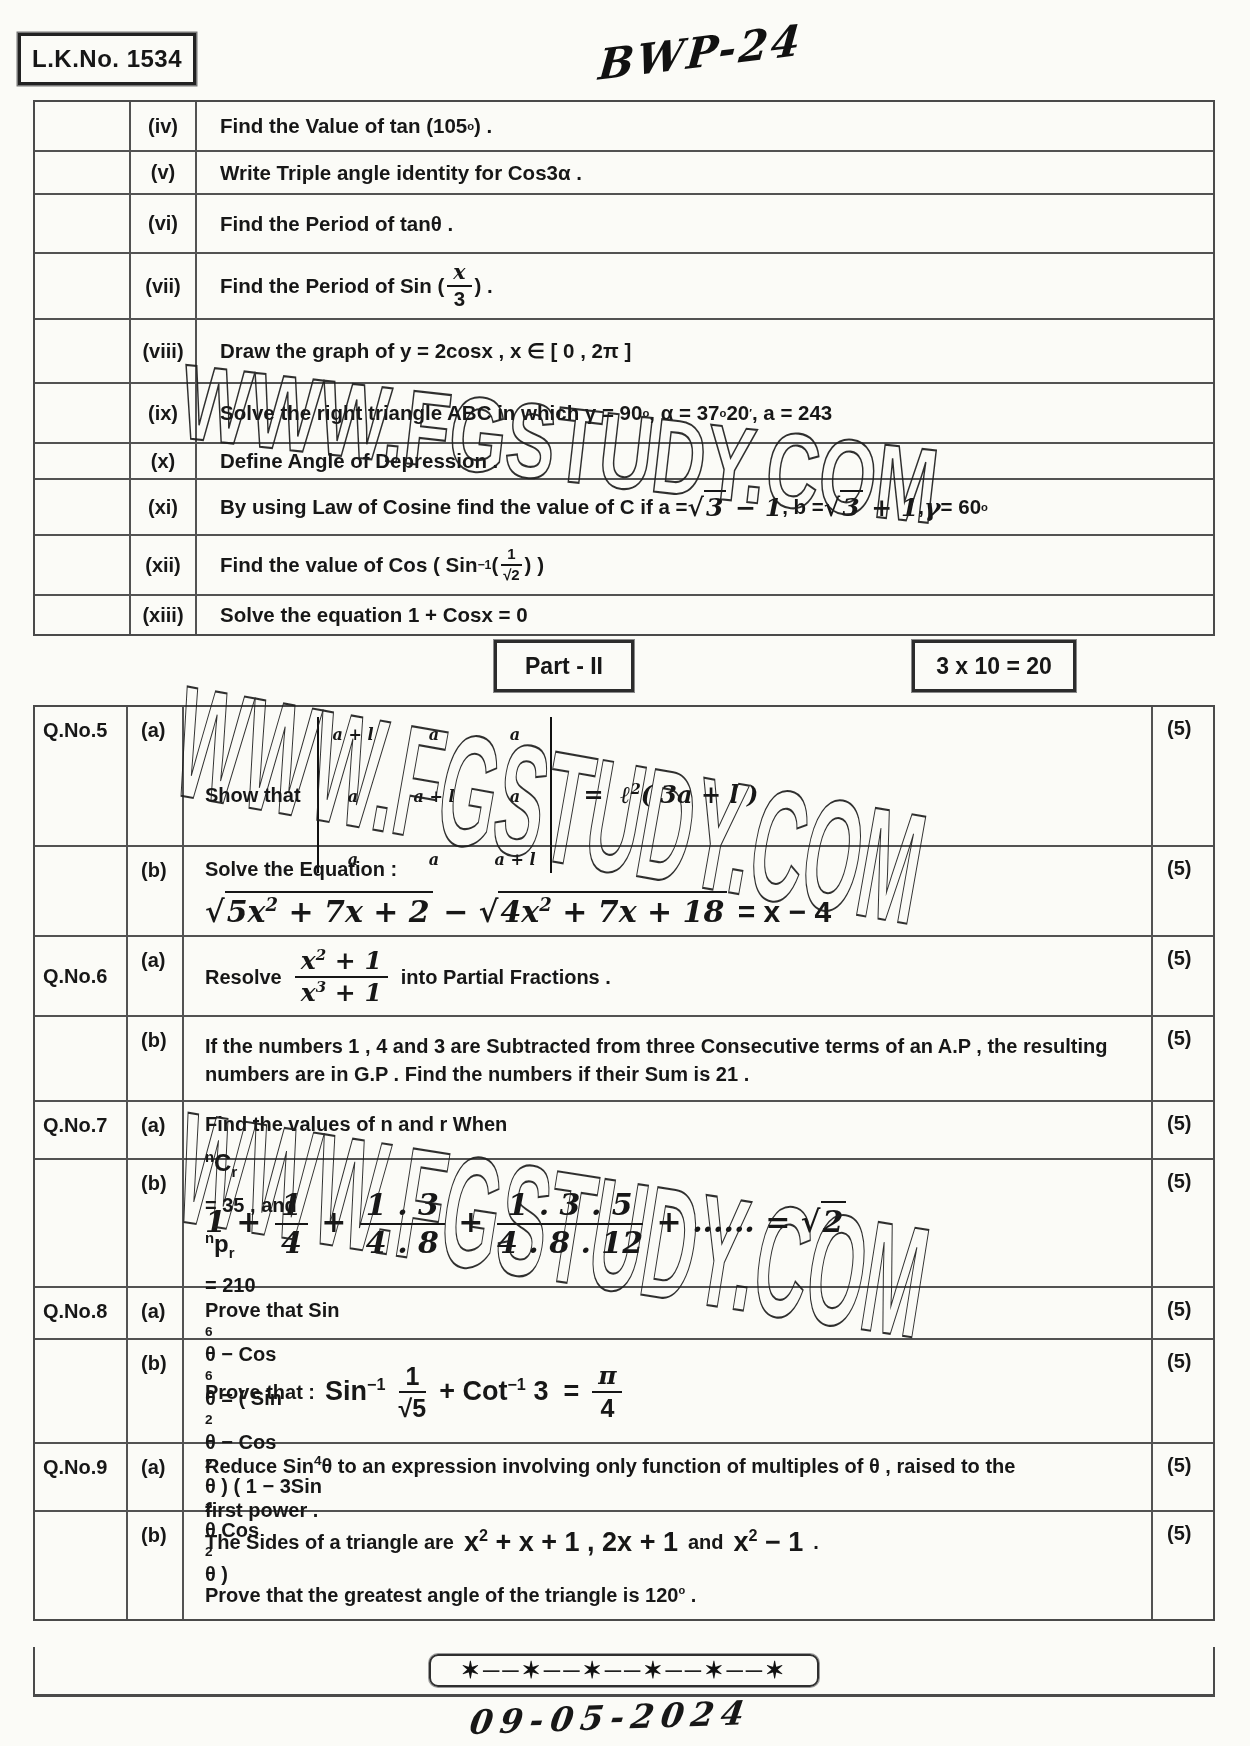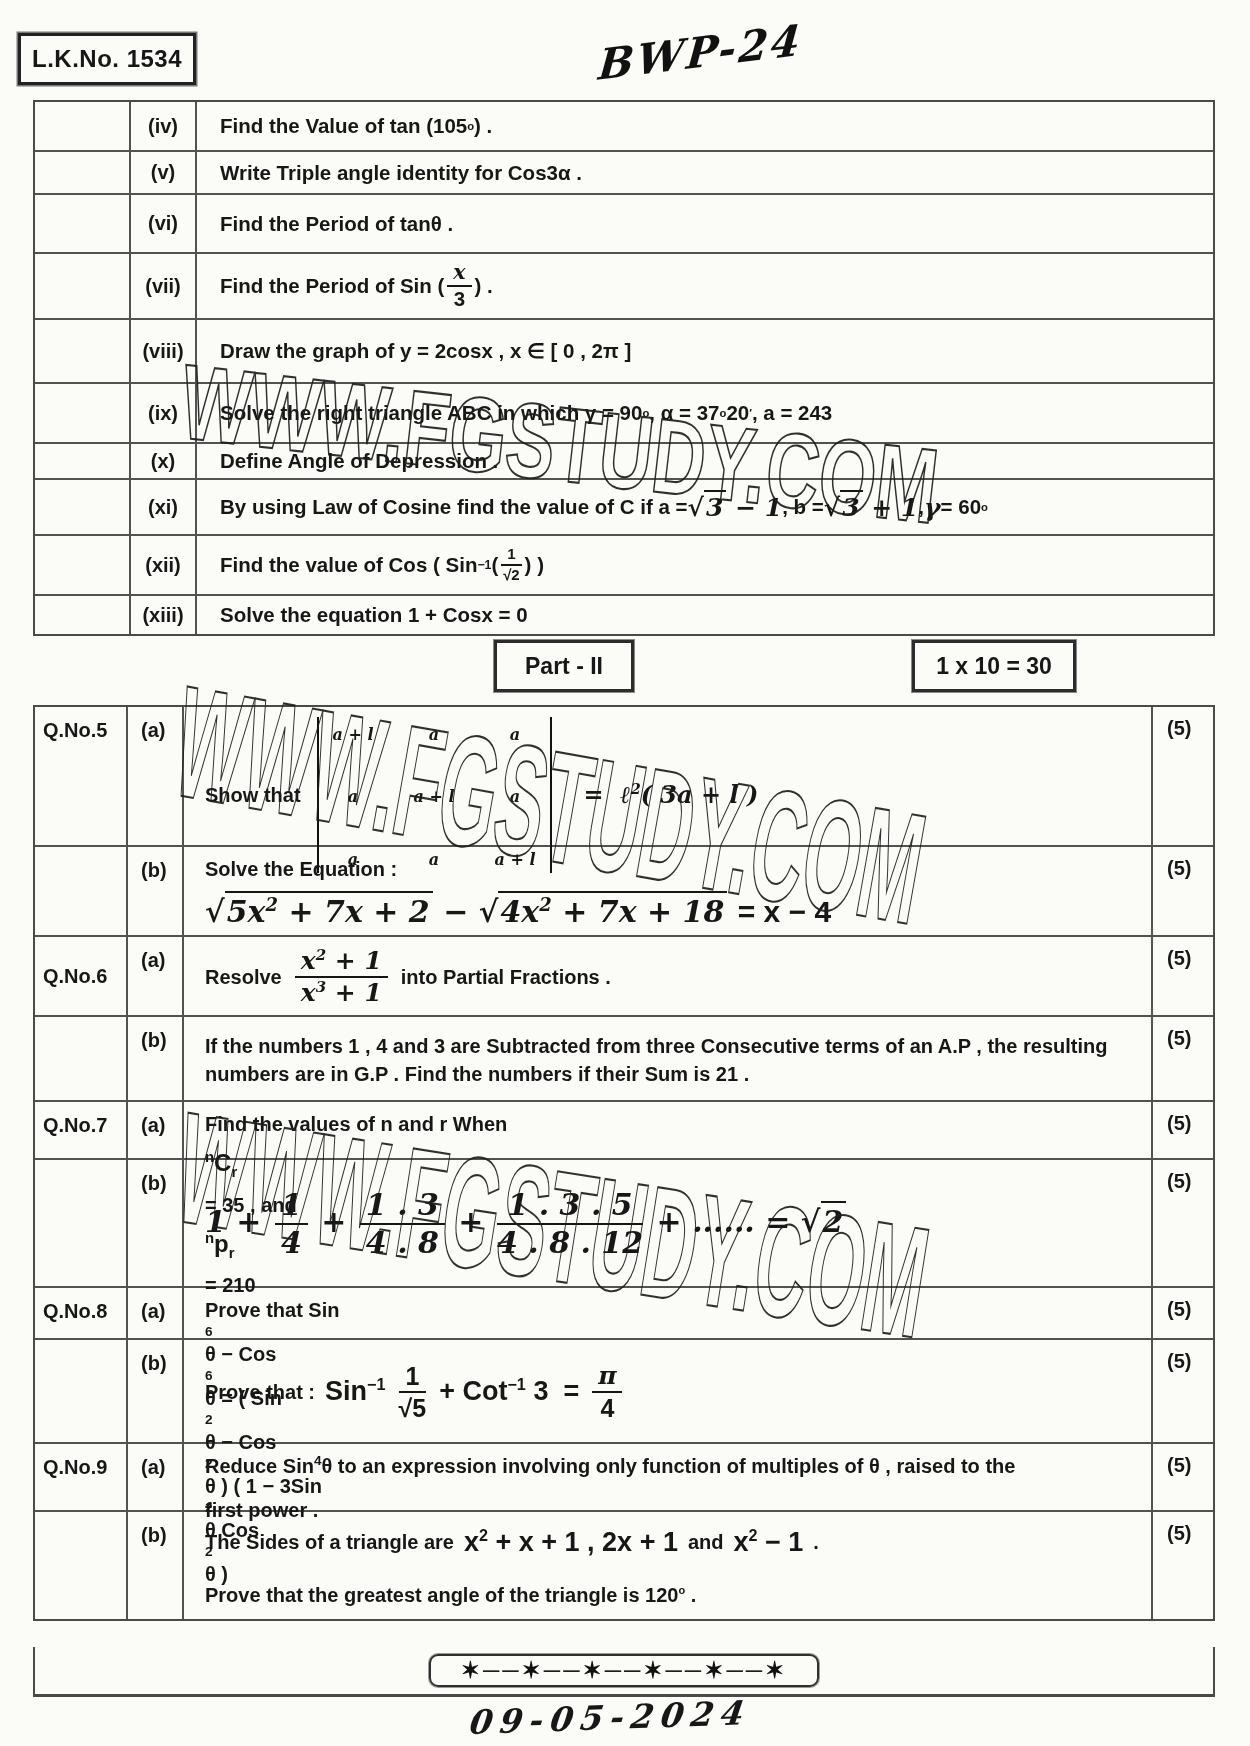--- a/index.html
+++ b/index.html
@@ -178,21 +178,21 @@
       <div class="c-blank"></div>
       <div class="c-num">(xiii)</div>
       <div class="c-text">Solve the equation 1 + Cosx = 0</div>
     </div>
   </div>
 
   <div class="p2box p2title">
     <span>Part - II</span>
   </div>
   <div class="p2box p2marks">
-    <span>1 x 10 = 30</span>
+    <span>3 x 10 = 20</span>
   </div>
 
   <div class="t2">
     <div class="t2-row" style="height:140px">
       <div class="c-qno">Q.No.5</div>
       <div class="c-sub">(a)</div>
       <div class="c-body">
           <div class="line">
             <span>Show that</span>
             <span class="det"><span class="detg">

